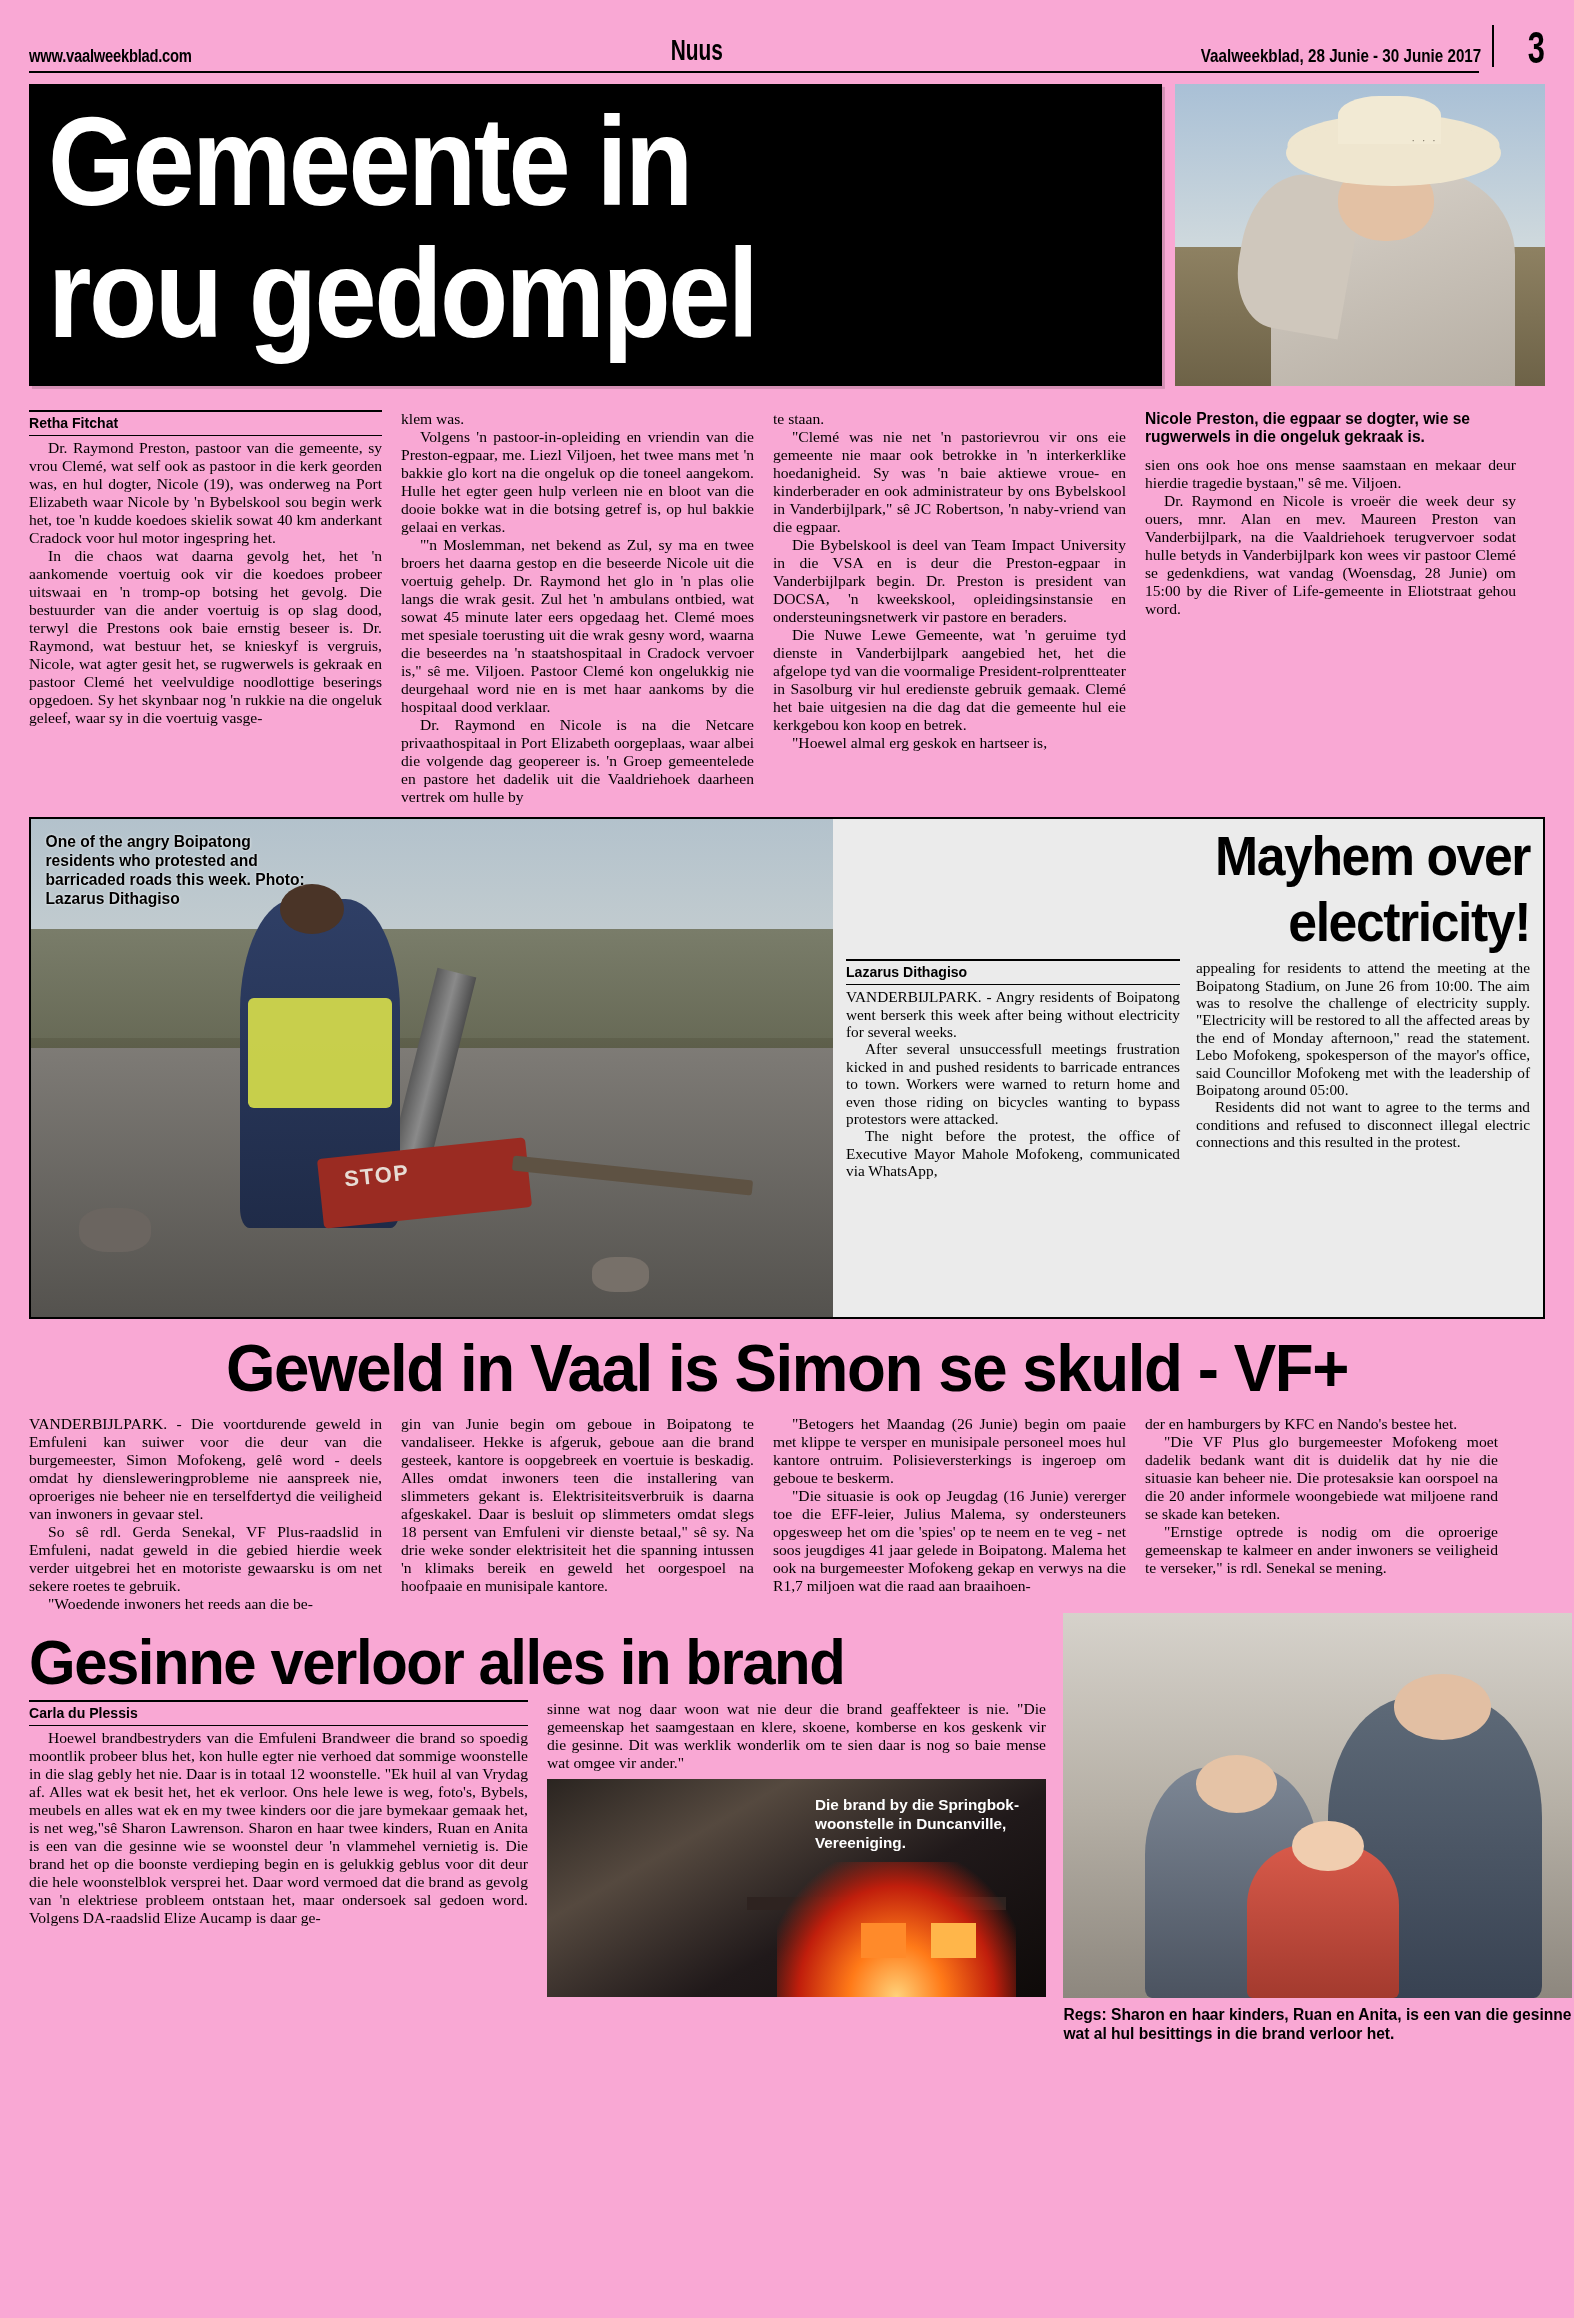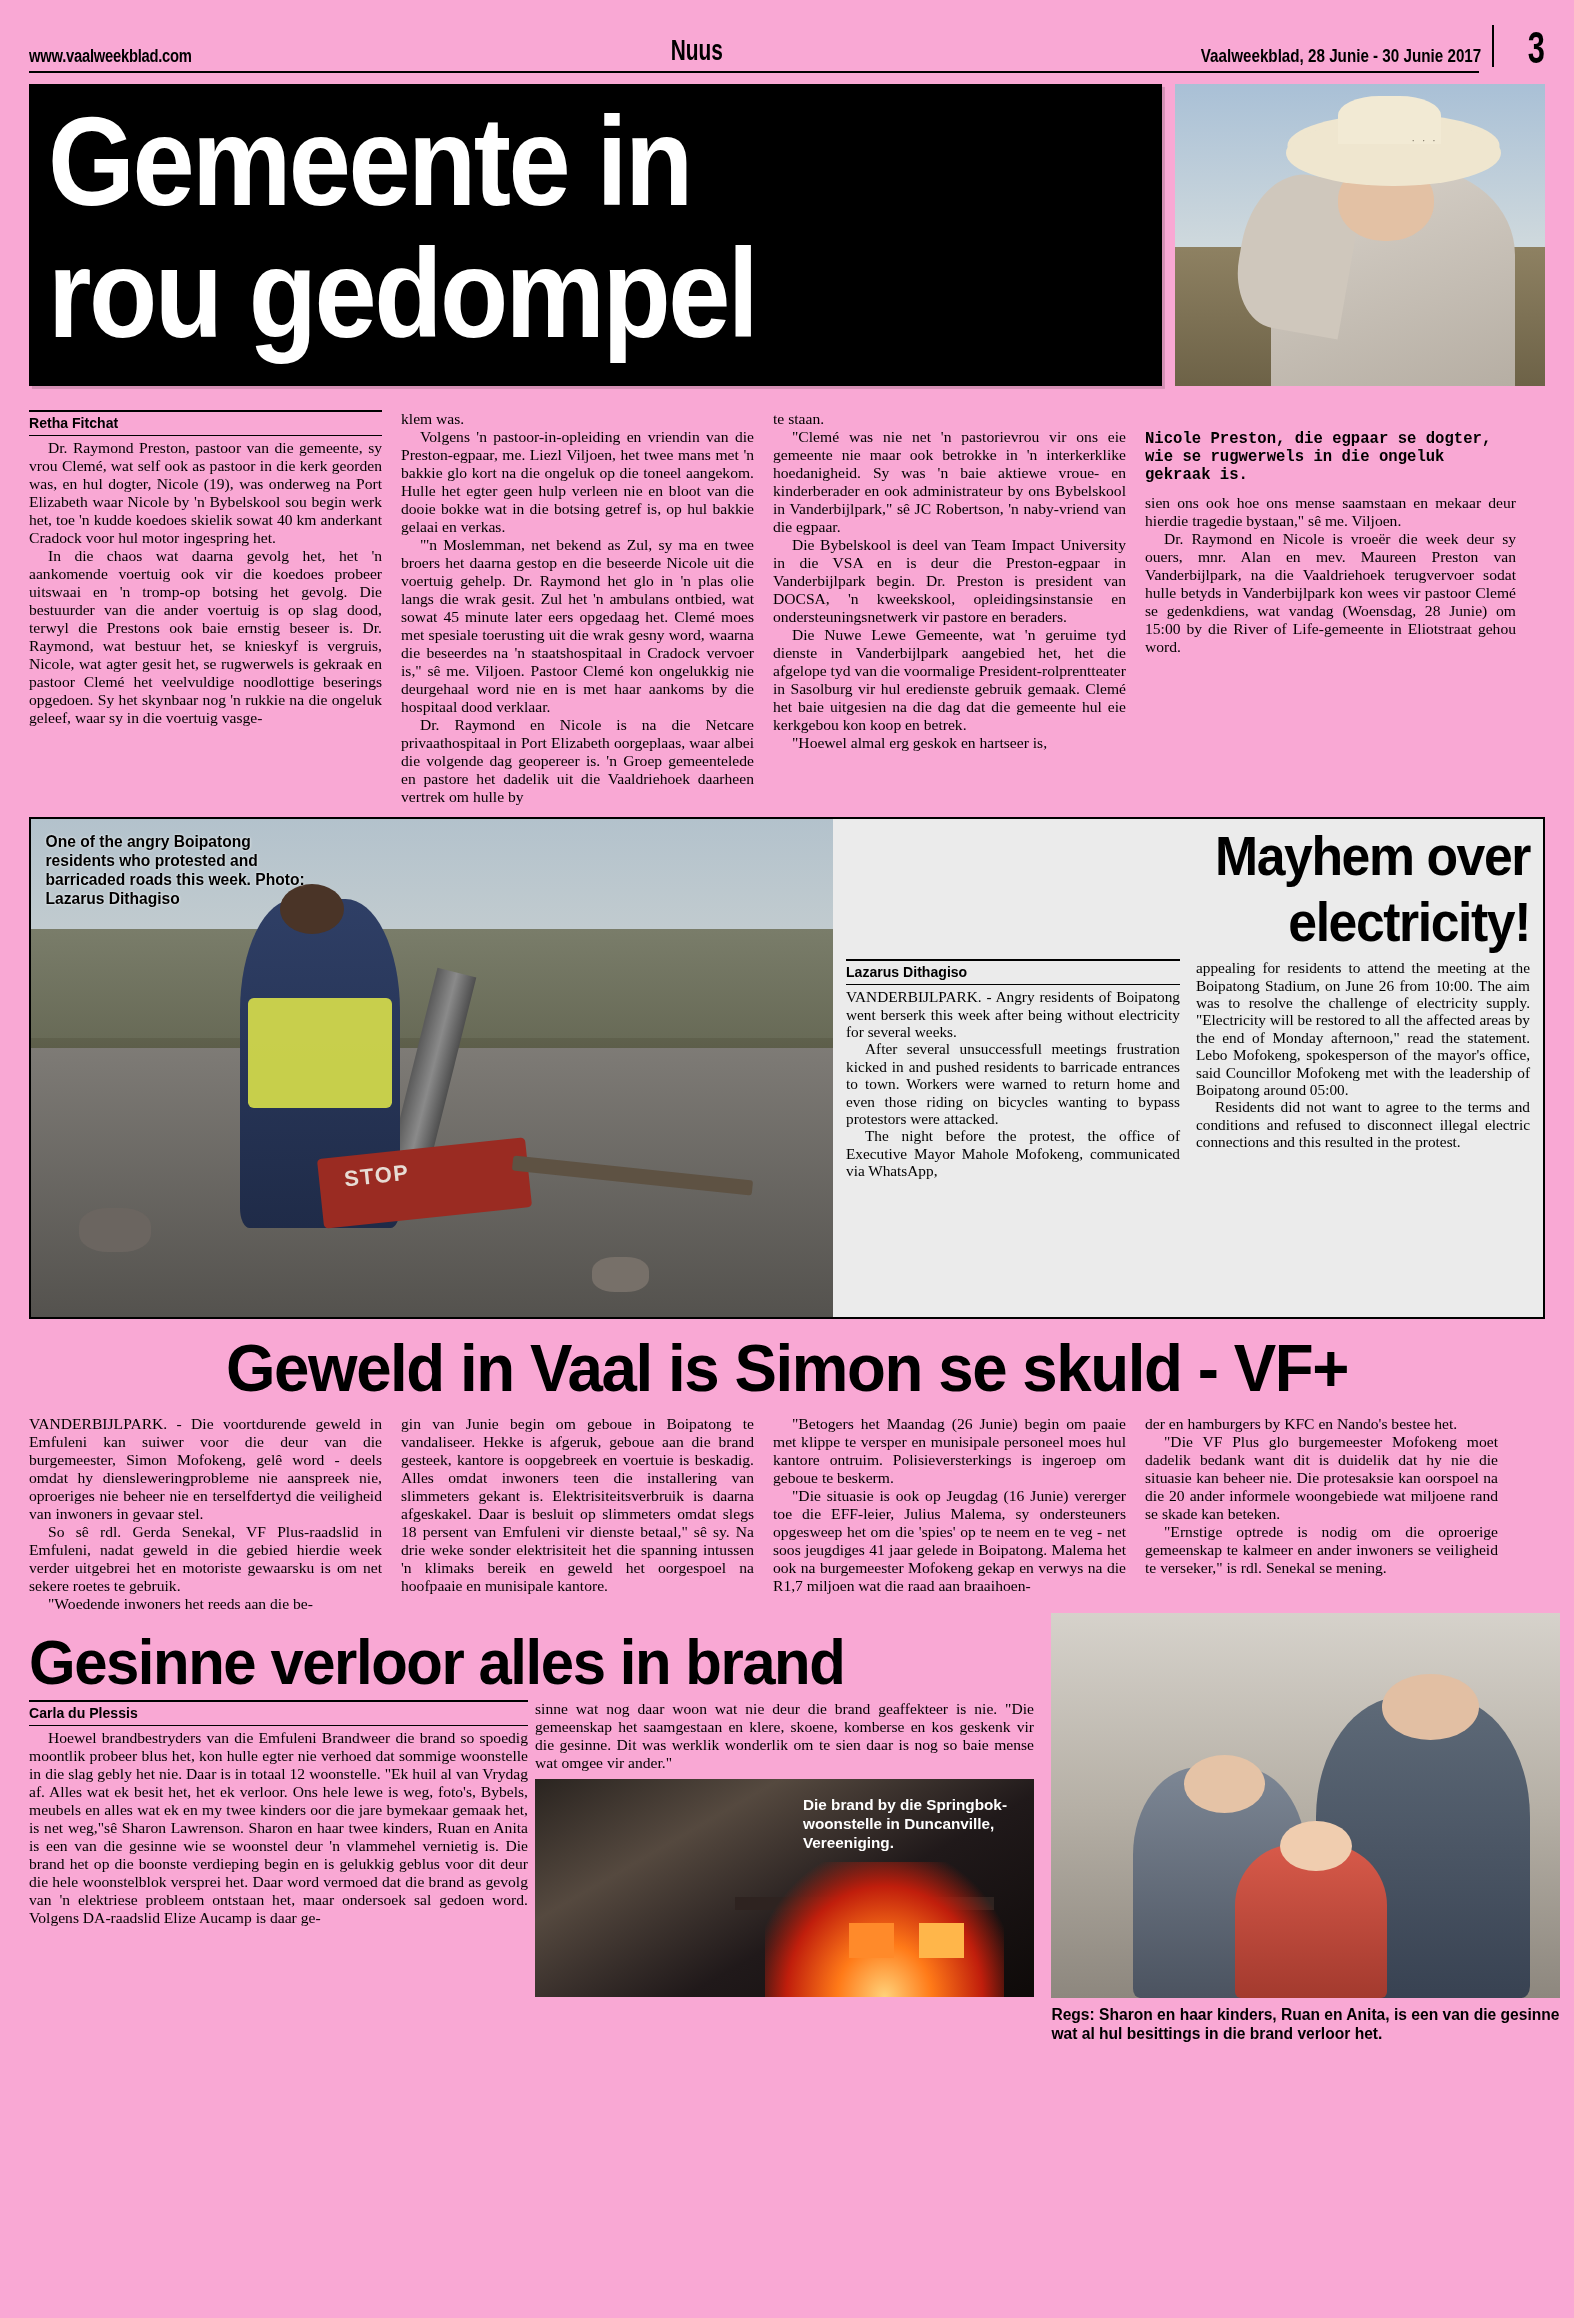--- a/index.html
+++ b/index.html
@@ -104,23 +104,23 @@
   p.body {
     font-family: "Liberation Serif", serif;
     font-size: 15.6px; line-height: 18px;
     text-align: justify;
     text-indent: 0;
     hyphens: auto;
   }
   p.body.ind { text-indent: 19px; }
 
   .photo-caption {
-    font-family: Liberation Mono, monospace;
+    font-family: Liberation Sans, sans-serif;
     font-weight: 700; font-size: 15.6px; line-height: 18px;
-    margin-top: 20px; margin-bottom: 10.2px;
+    margin-top: 0; margin-bottom: 10.2px;
   }
 
   
   .mayhem-wrap { display: flex; margin-top: 11.6px; border: 2.2px solid #000; height: 502px; }
   .mayhem-photo {
     width: 814px; height: 100%; position: relative; overflow: hidden;
     background: linear-gradient(180deg,#8fa2b0 0%, #a7b0b2 30%, #8d8a84 48%, #6e6b66 100%);
   }
   .mp-sky   { position:absolute; inset:0 0 56% 0; background:linear-gradient(180deg,#b3c2cc,#cfd4d2); }
   .mp-trees { position:absolute; top:22%; left:0; right:0; height:24%;
@@ -175,21 +175,21 @@
 
   
   .gesinne-head {
     font-family: "Liberation Sans", sans-serif;
     font-weight: 700; font-size: 63px; line-height: 67px;
     margin: 16px 0 4.4px 0; letter-spacing: -1.5px;
     transform: scaleX(0.95); transform-origin: left;
   }
   .bottom-wrap { display: flex; gap: 17.4px; }
   .bottom-left { width: 1018px; }
-  .bl-cols { display: flex; gap: 7px; }
+  .bl-cols { display: flex; gap: 19px; }
   .bl-col { width: 499px; }
 
   .fire-photo {
     width: 499px; height: 218px; position: relative; overflow: hidden; margin-top: 7.3px;
     background: #1b1410;
   }
   .fp-smoke  { position:absolute; inset:0; background:linear-gradient(150deg,#2a2420 0%, #55493f 28%, #20191a 60%, #0e0a09 100%); }
   .fp-fire   { position:absolute; bottom:0; right:6%; width:48%; height:62%;
                background:radial-gradient(ellipse at 50% 100%, #ffd27a 0%, #ff7a18 28%, #c01e0c 58%, rgba(60,10,5,0) 80%); }
   .fp-win1   { position:absolute; bottom:18%; right:14%; width:9%; height:16%; background:#ffb64a; }

